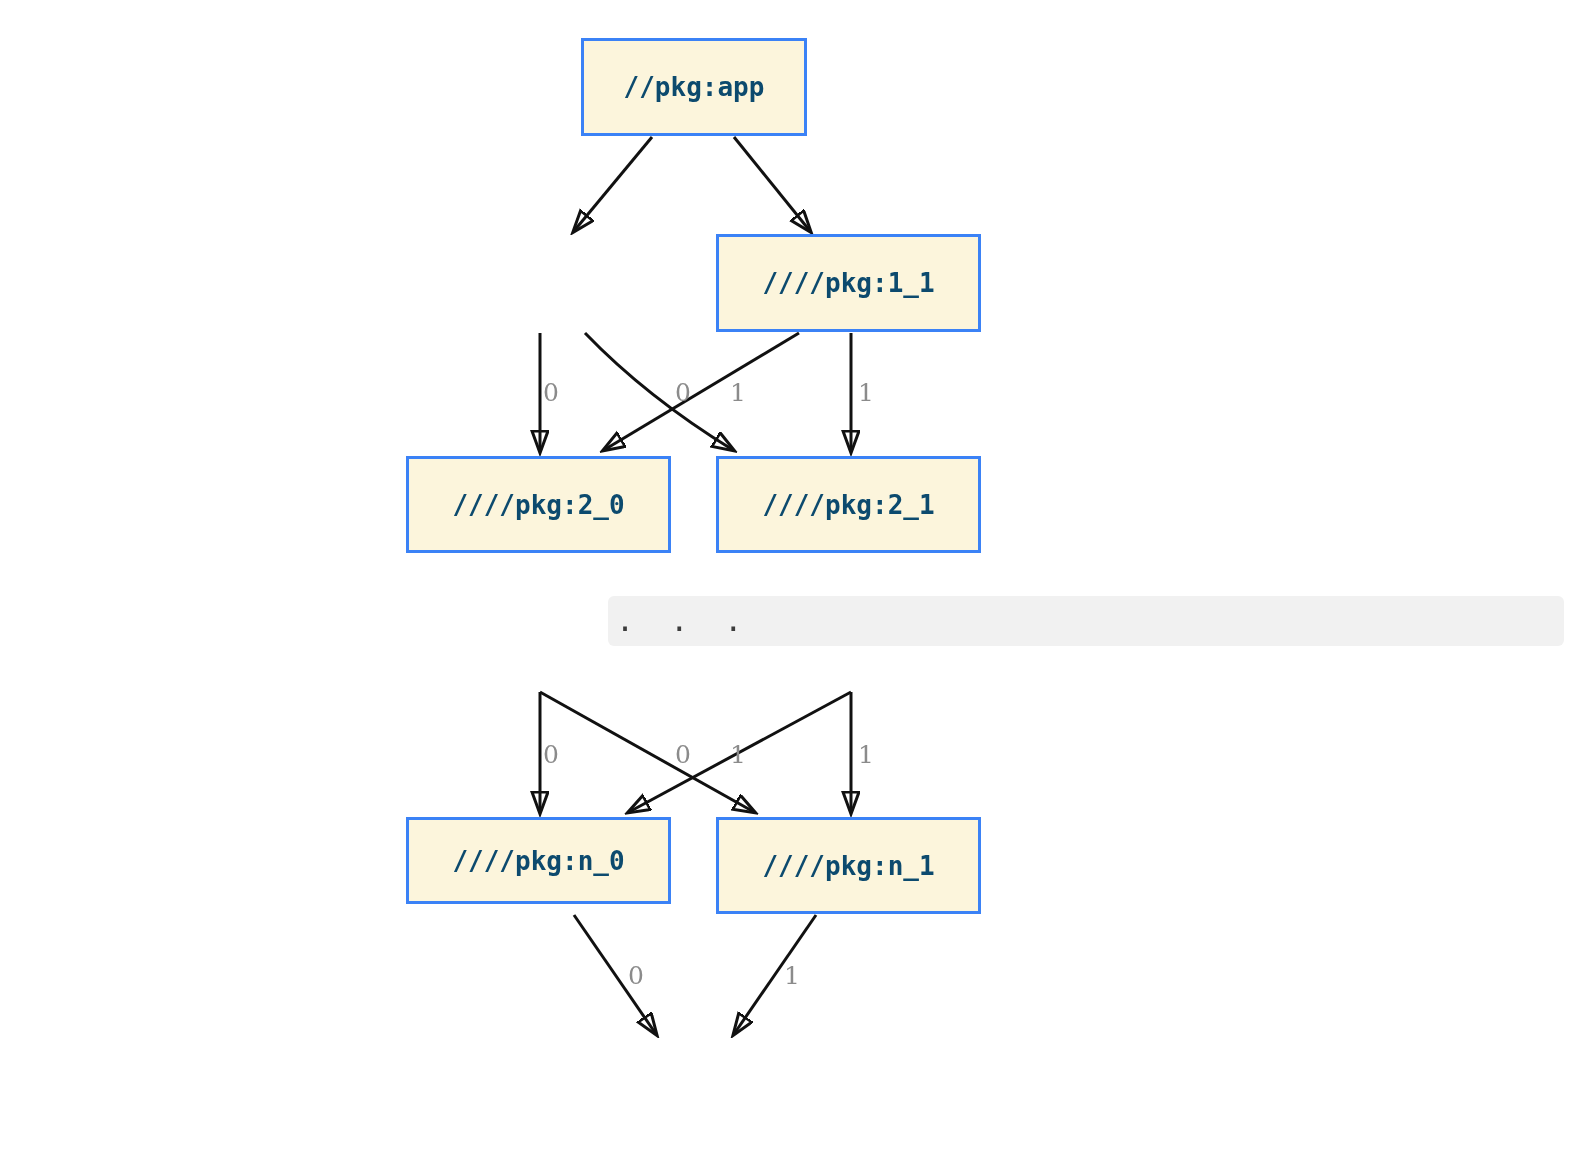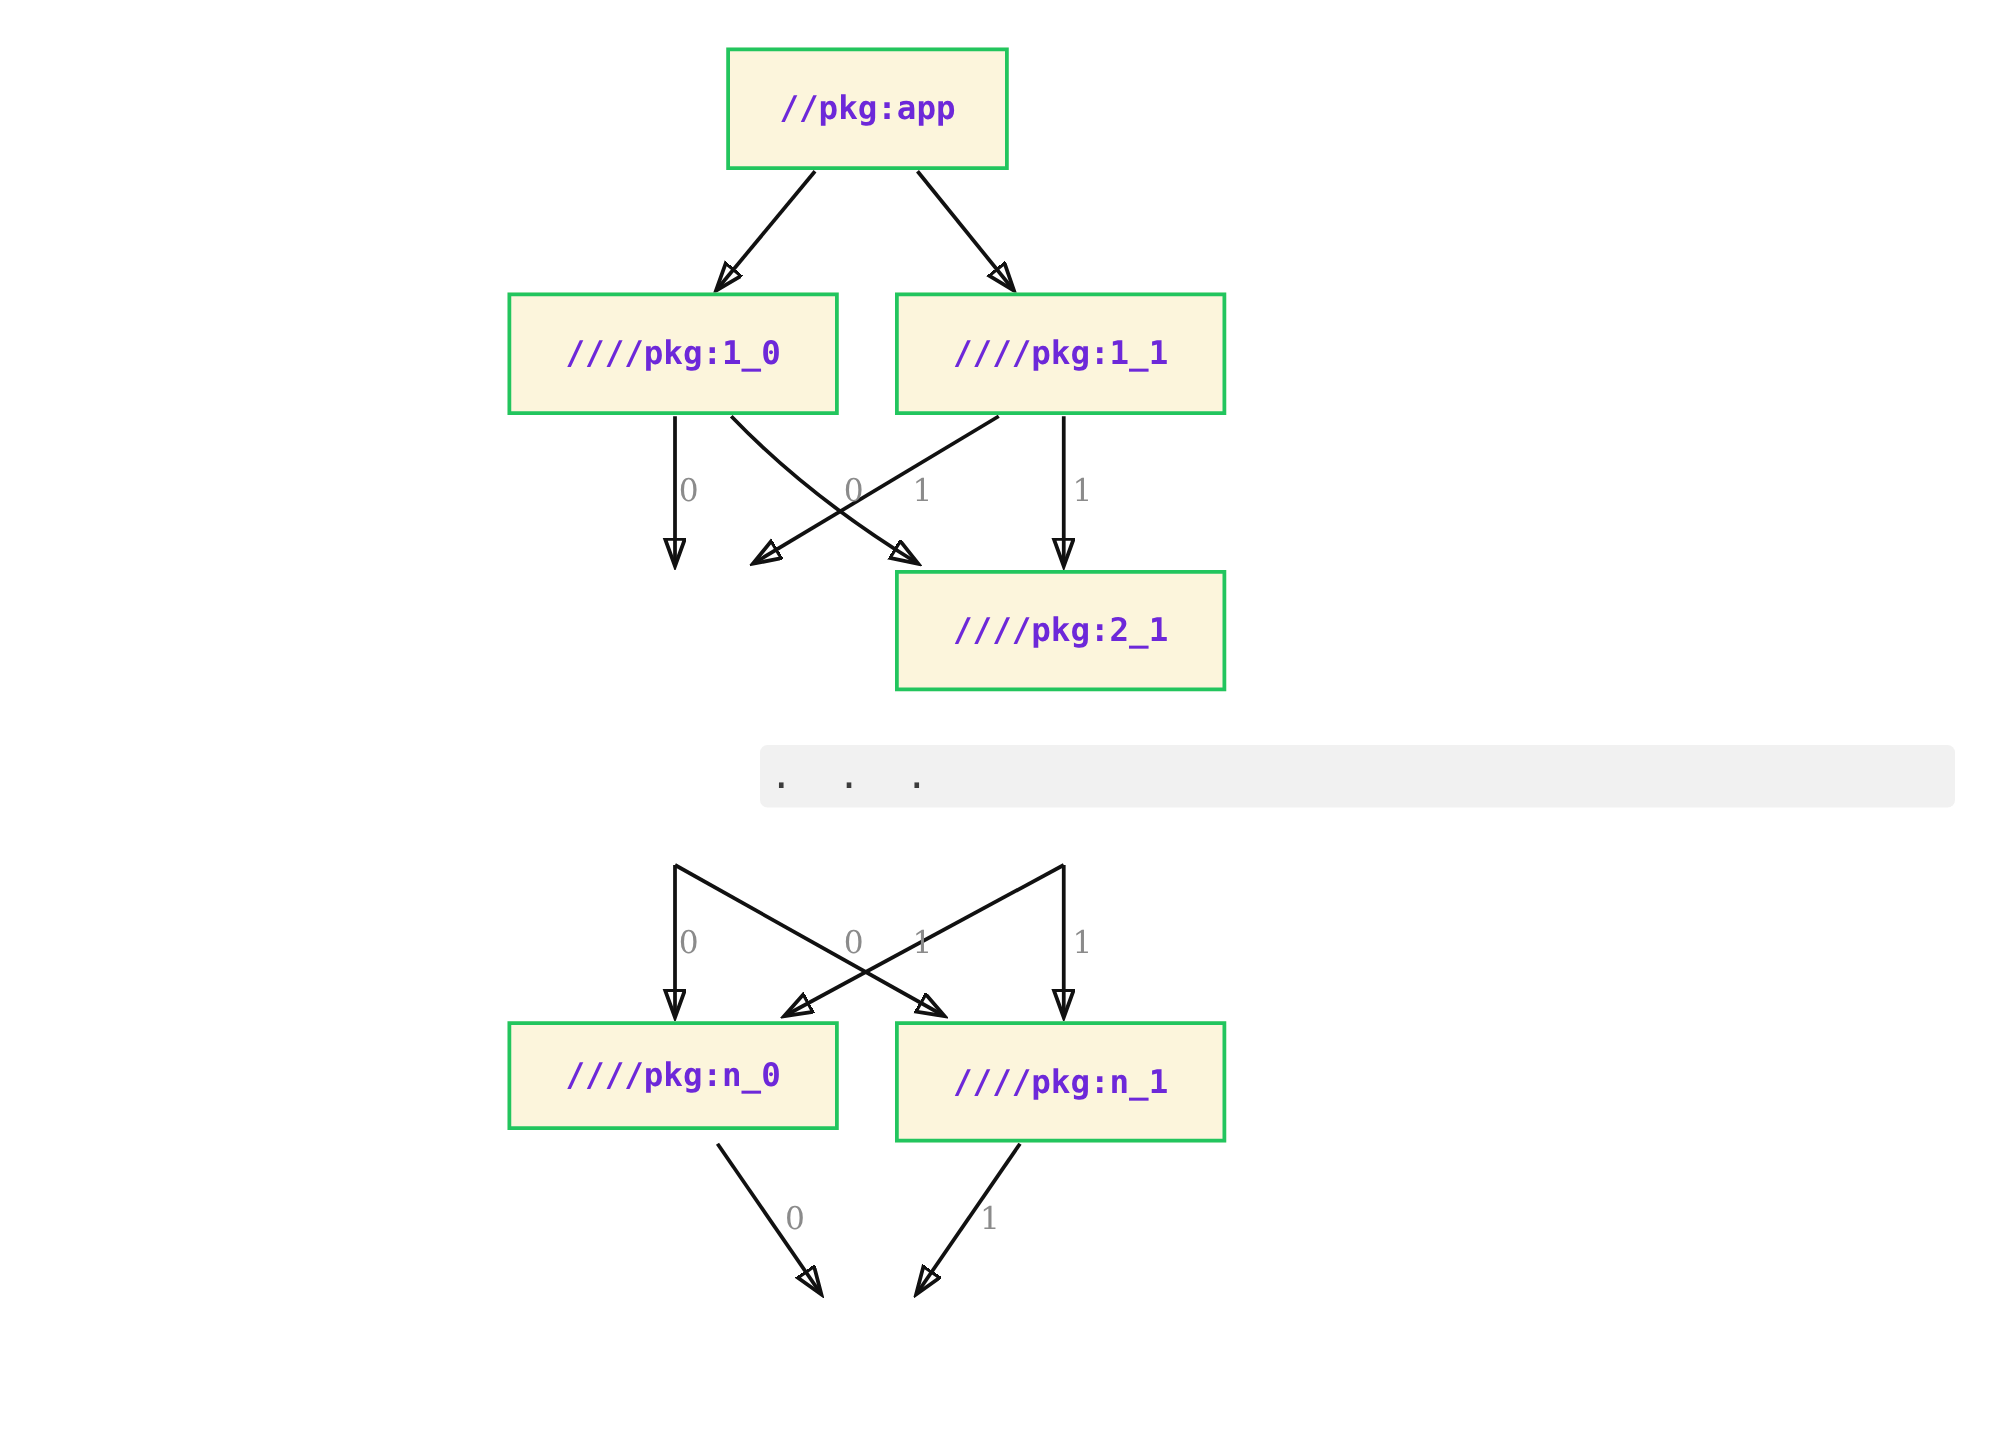--- a/index.html
+++ b/index.html
@@ -18,27 +18,27 @@
   }
   .edges-svg path {
     fill: none;
     stroke: #111111;
     stroke-width: 3;
   }
   .gnode {
     position: absolute;
     box-sizing: border-box;
     background: #fcf5dc;
-    border: 3px solid #22c55e;
+    border: 3px solid #3b82f6;
     display: flex;
     align-items: center;
     justify-content: center;
     font-weight: 700;
     font-size: 26px;
-    color: #6d28d9;
+    color: #0c4a6e;
     white-space: nowrap;
   }
   .elabel {
     position: absolute;
     transform: translate(-50%, -50%);
     font-family: "DejaVu Serif", "Liberation Serif", serif;
     font-size: 25px;
     font-weight: 400;
     color: #8b8b8b;
     line-height: 1;
@@ -81,22 +81,22 @@
     <path d="M540,692 L540,812" marker-end="url(#arrow)"></path>
     <path d="M540,692 L754,812" marker-end="url(#arrow)"></path>
     <path d="M851,692 L851,812" marker-end="url(#arrow)"></path>
     <path d="M851,692 L629,812" marker-end="url(#arrow)"></path>
 
     <path d="M574,915 L656,1034" marker-end="url(#arrow)"></path>
     <path d="M816,915 L734,1034" marker-end="url(#arrow)"></path>
   </svg>
 
   <div class="gnode" style="left:581px; top:38px;  width:226px; height:98px;">//pkg:app</div>
-  <div class="gnode" style="left:406px; top:234px; width:265px; height:98px;">////pkg:1_0</div>
   <div class="gnode" style="left:716px; top:234px; width:265px; height:98px;">////pkg:1_1</div>
+  <div class="gnode" style="left:406px; top:456px; width:265px; height:97px;">////pkg:2_0</div>
   <div class="gnode" style="left:716px; top:456px; width:265px; height:97px;">////pkg:2_1</div>
   <div class="gnode" style="left:406px; top:817px; width:265px; height:87px;">////pkg:n_0</div>
   <div class="gnode" style="left:716px; top:817px; width:265px; height:97px;">////pkg:n_1</div>
 
   <div class="ellipsis-band">.  .  .</div>
 
   <span class="elabel" style="left:551px; top:392px;">0</span>
   <span class="elabel" style="left:683px; top:392px;">0</span>
   <span class="elabel" style="left:738px; top:392px;">1</span>
   <span class="elabel" style="left:866px; top:392px;">1</span>

